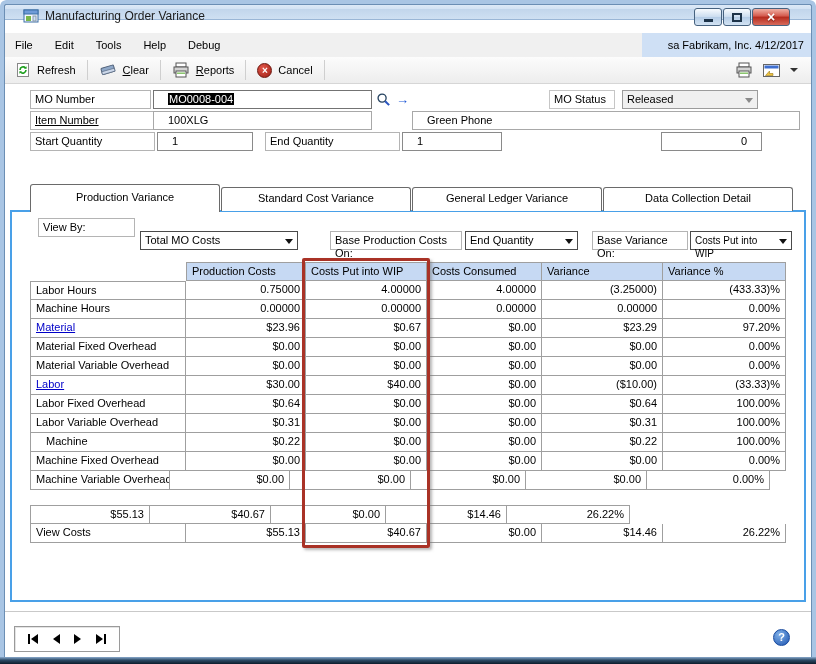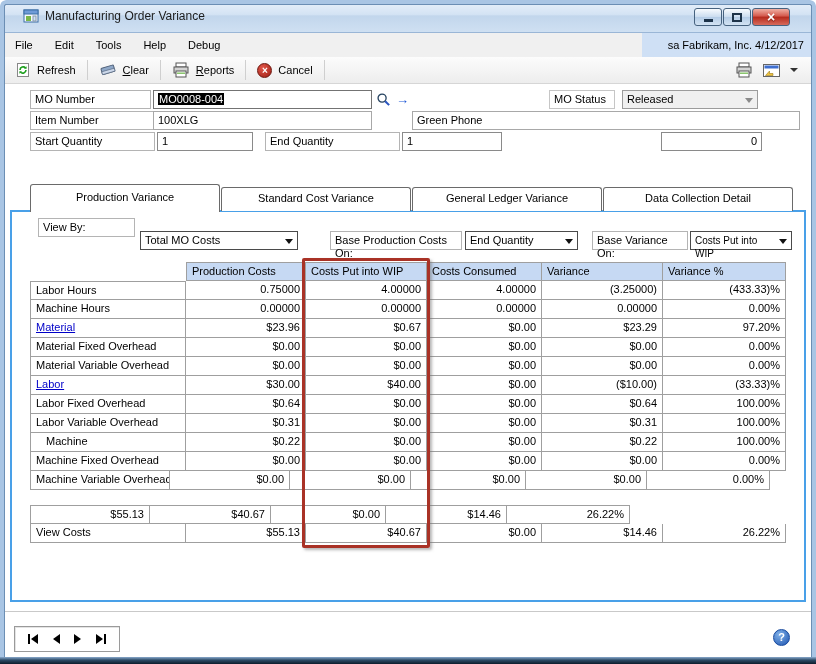--- a/index.html
+++ b/index.html
@@ -2,21 +2,21 @@
 <html><head>
 <meta charset="utf-8">
 <style>
   * { box-sizing: border-box; }
   body { margin:0; width:816px; height:664px; font-family:"Liberation Sans", sans-serif; font-size:11px; color:#000; background:#fff; }
   .window { position:relative; width:816px; height:664px; background:#fff; overflow:hidden; border-radius:6px 6px 0 0; }
   .frame { position:absolute; inset:0; border:4px solid #a9c5e4; box-shadow: inset 0 0 0 1px #6b8eb4, 0 0 0 1px #3f628a inset; border-radius:6px 6px 0 0; pointer-events:none; z-index:60; }
   .win-bottom { position:absolute; left:0; right:0; bottom:0; height:7px; background:linear-gradient(#89a9cc,#2c4a66 45%,#0d1c2b); z-index:61; }
 
   
-  .titlebar { position:absolute; left:0; top:0; right:0; height:33px; background:linear-gradient(#eaf2fb,#d4e3f4 45%,#c2d6ec 50%,#cfe0f2); border-radius:6px 6px 0 0; border-bottom:1px solid #9ab6d6; }
+  .titlebar { position:absolute; left:0; top:0; right:0; height:20px; background:linear-gradient(#eaf2fb,#d4e3f4 45%,#c2d6ec 50%,#cfe0f2); border-radius:6px 6px 0 0; border-bottom:1px solid #9ab6d6; }
   .app-icon { position:absolute; left:23px; top:8px; width:16px; height:16px; }
   .title-text { position:absolute; left:45px; top:9px; font-size:12px; color:#1c1c1c; }
   .wbtn { position:absolute; top:8px; height:18px; border:1px solid #46627f; border-radius:3px; display:flex; align-items:center; justify-content:center; }
   .wbtn.min { right:94px; width:28px; background:linear-gradient(#f8fbfe,#cadcef 50%,#b4cce6 51%,#d3e3f3); }
   .wbtn.max { right:65px; width:28px; background:linear-gradient(#f8fbfe,#cadcef 50%,#b4cce6 51%,#d3e3f3); }
   .wbtn.close { right:26px; width:38px; background:linear-gradient(#f0b0a4,#d3584b 45%,#b52a1c 50%,#d76a5b); }
   .gl-min { width:9px; height:3px; background:#1d3349; margin-top:6px; }
   .gl-max { width:10px; height:9px; border:2px solid #1d3349; }
   .gl-close { color:#fff; font-weight:bold; font-size:14px; line-height:14px; text-shadow:0 1px 1px #7e1e12; }
 
@@ -29,21 +29,21 @@
   .toolbar { position:absolute; left:4px; right:4px; top:57px; height:27px; background:linear-gradient(#fcfcfc,#ededed); border-bottom:1px solid #d6d6d6; display:flex; align-items:center; }
   .tbtn { display:flex; align-items:center; gap:6px; padding:0 11px; height:24px; }
   .tbtn .u { text-decoration:underline; }
   .tsep { width:1px; height:20px; background:#cfcfcf; }
   .tool-right { margin-left:auto; display:flex; align-items:center; gap:9px; padding-right:14px; }
   .cancel-ic { width:15px; height:15px; border-radius:50%; background:radial-gradient(circle at 35% 30%, #e2574a, #9e1f14); border:1px solid #6d150d; color:#fff; font-weight:bold; font-size:10px; line-height:13px; text-align:center; }
   .dd-caret { width:0; height:0; border-left:4px solid transparent; border-right:4px solid transparent; border-top:4px solid #333; }
 
   
   .glabel { position:absolute; height:19px; border:1px solid #b4b4b4; background:#fff; padding:2px 4px; line-height:13px; }
-  .gfield { position:absolute; height:19px; border:1px solid #737373; background:#fff; padding:2px 4px; line-height:13px; }
+  .gfield { position:absolute; height:19px; border:1px solid #737373; background:#fff; padding:2px 14px; line-height:13px; }
   .sel { background:#000; color:#fff; padding:0 1px; }
   .icon-btn { position:absolute; height:19px; display:flex; align-items:center; justify-content:center; }
   .dd { position:absolute; height:19px; border:1px solid #4a4a4a; background:#fff; padding:2px 18px 2px 4px; line-height:13px; }
   .dd .arr { position:absolute; right:4px; top:7px; width:0; height:0; border-left:4px solid transparent; border-right:4px solid transparent; border-top:5px solid #111; }
   .dd.disabled { background:#f0f0f0; border-color:#9c9c9c; }
   .dd.disabled .arr { border-top-color:#8a8a8a; }
   .num-right { text-align:right; }
 
   
   .tab { position:absolute; top:187px; height:24px; width:190px; background:#fff; border:1px solid #6a6a6a; border-bottom:none; border-radius:3px 3px 0 0; text-align:center; padding-top:4px; z-index:2; }
@@ -172,21 +172,21 @@
   <div class="icon-btn" style="left:374px;top:90px;width:19px;">
     <svg width="15" height="15" viewBox="0 0 16 16">
       <circle cx="6.5" cy="6.5" r="4.3" fill="#fff" stroke="#24415f" stroke-width="1.4"></circle>
       <line x1="9.8" y1="9.8" x2="14" y2="14" stroke="#2a55c0" stroke-width="2.2"></line>
     </svg>
   </div>
   <div class="icon-btn" style="left:394px;top:90px;width:17px;color:#1f58d6;font-weight:bold;font-size:13px;">→</div>
   <div class="glabel" style="left:549px;top:90px;width:66px;border-color:#c6c6c6;">MO Status</div>
   <div class="dd disabled" style="left:622px;top:90px;width:136px;"><span>Released</span><span class="arr"></span></div>
 
-  <div class="glabel" style="left:30px;top:111px;width:145px;">Item Number</div>
+  <div class="glabel" style="left:30px;top:111px;width:145px;text-decoration:underline;">Item Number</div>
   <div class="gfield" style="left:153px;top:111px;width:219px;border-color:#a8a8a8;">100XLG</div>
   <div class="gfield" style="left:372px;top:111px;width:388px;border-color:#a8a8a8;margin-left:40px;">Green Phone</div>
 
   <div class="glabel" style="left:30px;top:132px;width:125px;">Start Quantity</div>
   <div class="gfield" style="left:157px;top:132px;width:96px;border-color:#8a8a8a;">1</div>
   <div class="glabel" style="left:265px;top:132px;width:135px;">End Quantity</div>
   <div class="gfield" style="left:402px;top:132px;width:100px;border-color:#8a8a8a;">1</div>
   <div class="gfield num-right" style="left:661px;top:132px;width:101px;border-color:#8a8a8a;">0</div>
 
   <div class="tab active" style="left:30px;">Production Variance</div>

